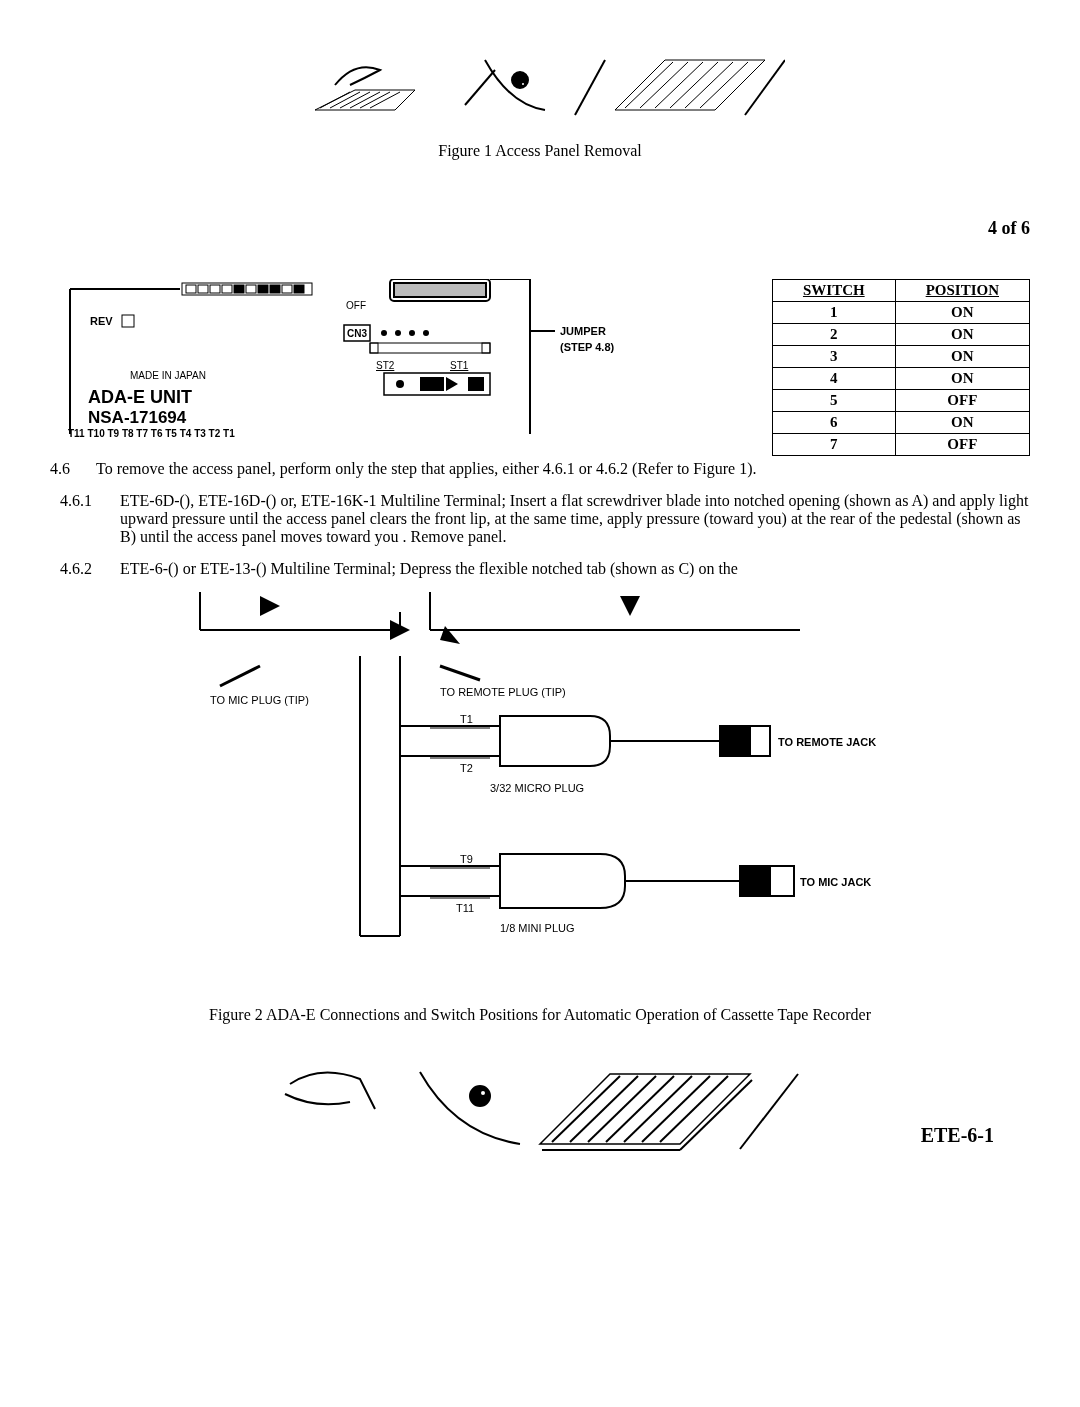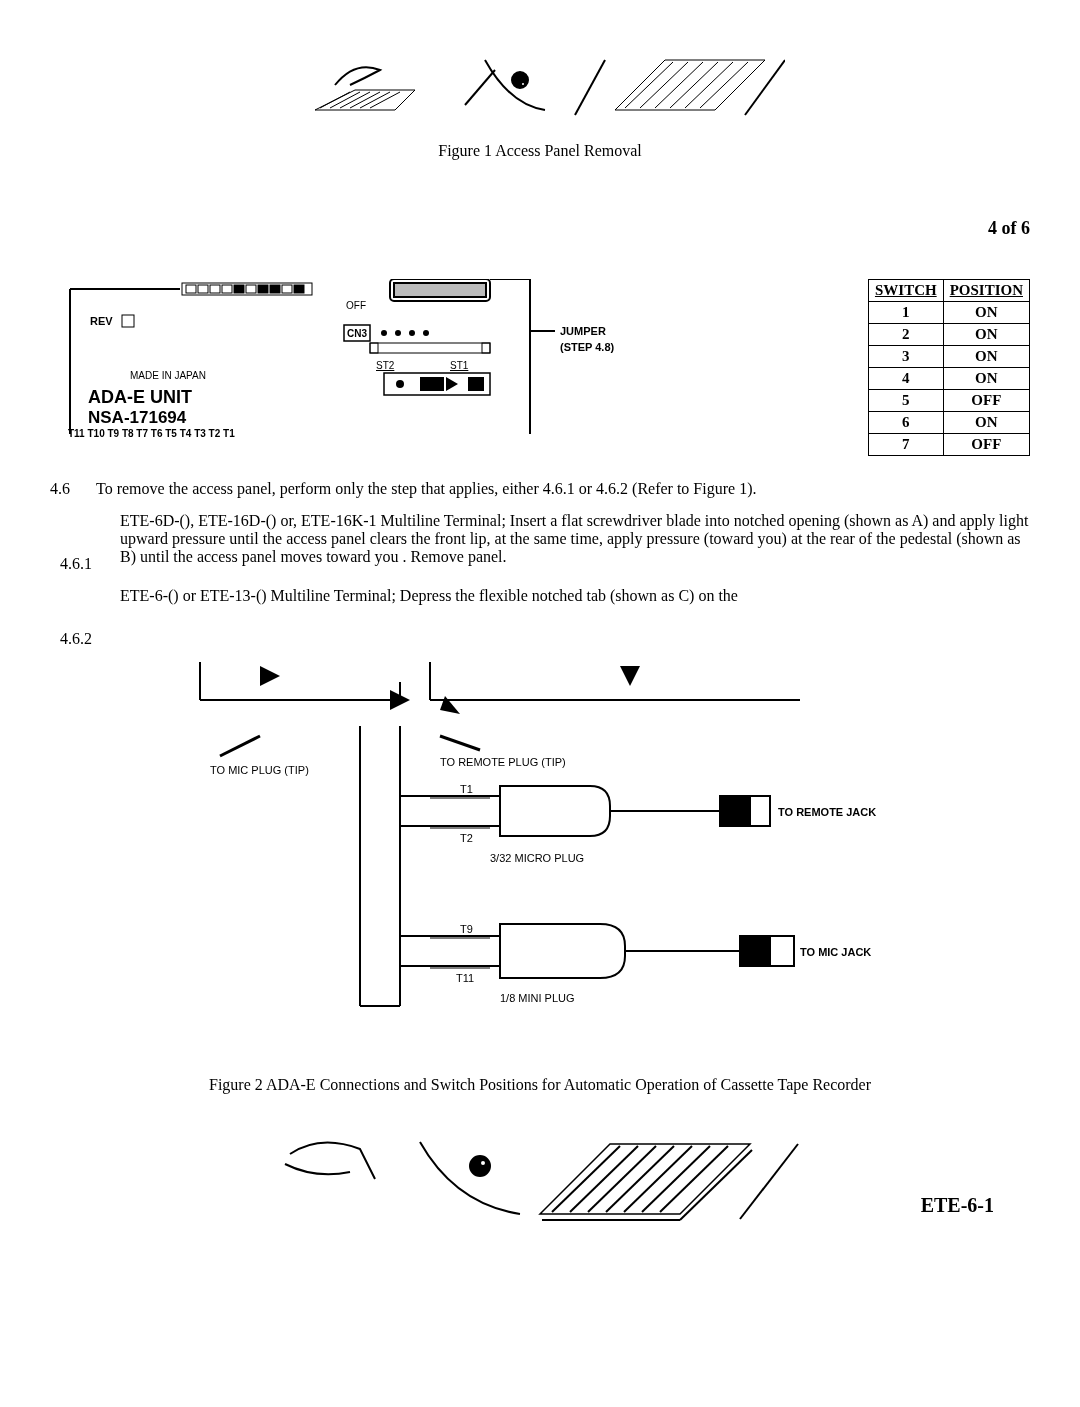--- a/index.html
+++ b/index.html
@@ -14,31 +14,31 @@
     background: #fff;
   }
   .top-sketch { text-align: center; margin-top: 10px; }
   .fig1-caption { text-align: center; margin-top: 8px; font-size: 16px; }
   .page-mark { text-align: right; font-weight: bold; margin-top: 58px; font-size: 18px; }
   .panel-row { display: flex; align-items: flex-start; margin-top: 40px; gap: 24px; }
   .panel-diagram { flex: 1; }
   .switch-table { border-collapse: collapse; }
   .switch-table th, .switch-table td {
     border: 1px solid #000;
-    padding: 2px 6px;
+    padding: 2px 30px;
     font-size: 15px;
     text-align: center;
     font-weight: bold;
   }
   .switch-table th { text-decoration: underline; }
-  .section { display: flex; margin-top: 24px; }
+  .section { display: flex; margin-top: 4px; }
   .section-num { width: 46px; }
   .section-body { flex: 1; }
   .subsection { display: flex; margin-top: 14px; }
-  .sub-num { width: 60px; padding-left: 10px; margin-top: 43px; }
+  .sub-num { width: 60px; padding-left: 10px; }
   .sub-body { flex: 1; }
   .wiring { text-align: center; margin-top: 8px; }
   .fig2-caption { text-align: center; margin-top: 36px; font-size: 16px; }
   .bottom-sketch { text-align: center; margin-top: 30px; position: relative; }
   .model-label { position: absolute; right: 36px; top: 70px; font-weight: bold; font-size: 20px; }
   .small { font-size: 11px; font-family: Arial, sans-serif; }
   .tiny { font-size: 10px; font-family: Arial, sans-serif; }
 </style>
 </head>
 <body>

